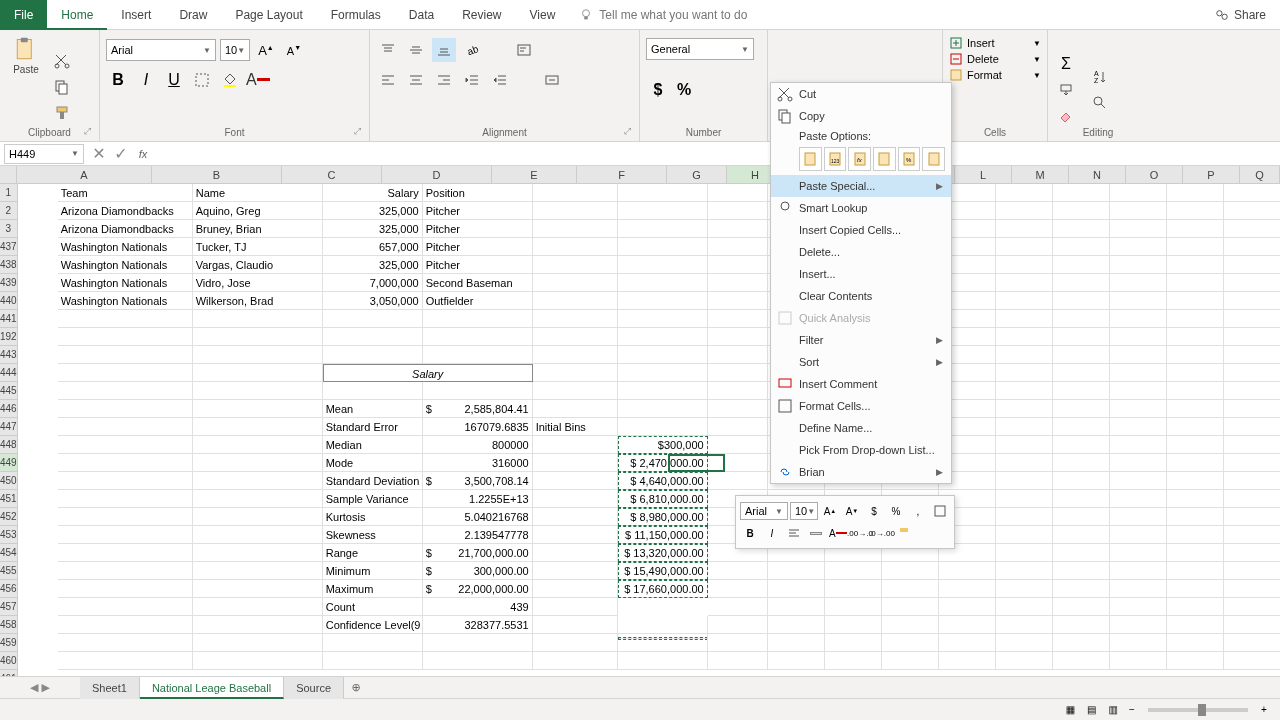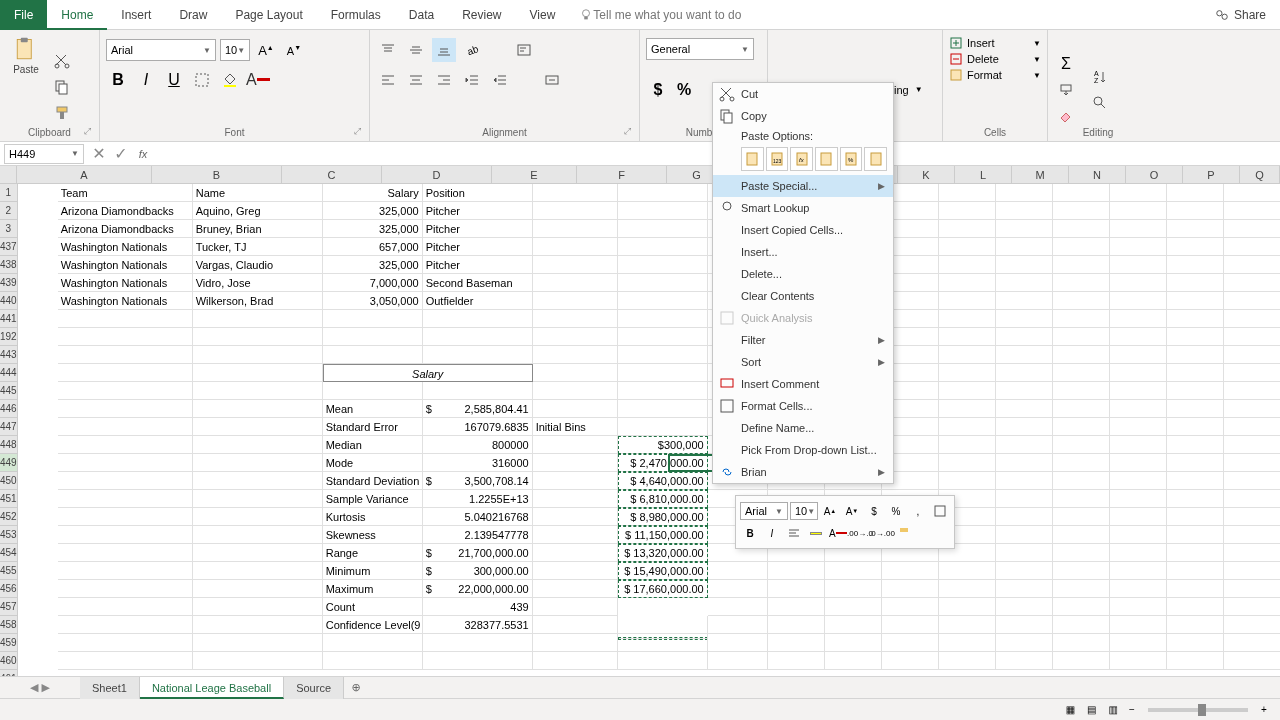--- a/index.html
+++ b/index.html
@@ -3,21 +3,21 @@
 <meta charset="utf-8">
 <style>
 * { margin: 0; padding: 0; box-sizing: border-box; font-family: 'Segoe UI', Arial, sans-serif; }
 body { width: 1280px; height: 720px; overflow: hidden; background: #fff; position: relative; }
 
 
 .ribbon-tabs { height: 30px; background: #fff; display: flex; align-items: center; border-bottom: 1px solid #d4d4d4; font-size: 12px; }
 .ribbon-tab { padding: 0 14px; height: 30px; line-height: 30px; color: #444; cursor: pointer; }
 .ribbon-tab.file { background: #217346; color: #fff; }
 .ribbon-tab.active { background: #fff; color: #217346; border-bottom: 2px solid #217346; }
-.tell-me { display: flex; align-items: center; color: #777; margin-left: 10px; }
+.tell-me { display: flex; align-items: center; gap: 6px; color: #777; margin-left: 10px; }
 .tell-me svg { width: 14px; height: 14px; }
 .share-btn { margin-left: auto; padding: 0 14px; display: flex; align-items: center; gap: 5px; color: #444; }
 
 
 .ribbon { height: 112px; background: #f3f2f1; border-bottom: 1px solid #d4d4d4; display: flex; }
 .ribbon-group { border-right: 1px solid #d4d4d4; display: flex; flex-direction: column; padding: 4px 6px 2px; position: relative; }
 .ribbon-group-label { font-size: 10px; color: #666; text-align: center; padding: 2px 0; position: absolute; bottom: 1px; left: 0; right: 0; }
 .ribbon-group-body { flex: 1; display: flex; gap: 4px; }
 .ribbon-col { display: flex; flex-direction: column; gap: 2px; align-items: center; justify-content: center; }
 .ribbon-btn-lg { width: 40px; display: flex; flex-direction: column; align-items: center; font-size: 10px; color: #444; padding: 2px; }
@@ -53,21 +53,21 @@
 .cell { border-right: 1px solid #e0e0e0; border-bottom: 1px solid #e0e0e0; font-size: 11px; padding: 0 3px; line-height: 18px; overflow: hidden; white-space: nowrap; }
 .cell.r { text-align: right; }
 .cell.merged-hdr { background: #fff; border: 1px solid #888; text-align: center; font-style: italic; }
 .cell.stat-label { }
 .cell.stat-val { text-align: right; }
 .cell.bins { text-align: right; }
 .marching { outline: 1.5px dashed #217346; outline-offset: -1px; }
 .sel-cell { border: 2px solid #217346; position: absolute; pointer-events: none; }
 
 
-.ctx-menu { position: absolute; left: 712px; top: 82px; width: 182px; background: #fcfcfc; border: 1px solid #c6c6c6; box-shadow: 2px 2px 6px rgba(0,0,0,0.2); font-size: 11px; z-index: 100; }
+.ctx-menu { position: absolute; left: 770px; top: 82px; width: 182px; background: #fcfcfc; border: 1px solid #c6c6c6; box-shadow: 2px 2px 6px rgba(0,0,0,0.2); font-size: 11px; z-index: 100; }
 .ctx-item { height: 22px; display: flex; align-items: center; padding: 0 8px 0 28px; position: relative; color: #333; }
 .ctx-item.hover { background: #cde6f7; }
 .ctx-item.disabled { color: #aaa; }
 .ctx-item .icon { position: absolute; left: 6px; width: 16px; height: 16px; }
 .ctx-item .sub { margin-left: auto; font-size: 9px; color: #666; }
 .ctx-label { padding: 3px 8px 3px 28px; font-size: 11px; color: #333; }
 .ctx-paste-row { display: flex; gap: 2px; padding: 2px 6px 4px 28px; }
 .ctx-paste-btn { width: 24px; height: 24px; border: 1px solid #ccc; background: #fff; display: flex; align-items: center; justify-content: center; }
 
 
@@ -1028,24 +1028,24 @@
   <div class="ctx-item">
       <svg class="icon" viewBox="0 0 16 16">
         <circle cx="8" cy="6" r="4" fill="none" stroke="#555"></circle>
       </svg>
       <span>Smart Lookup</span>
     </div>
   <div class="ctx-item">
       <span>Insert Copied Cells...</span>
     </div>
   <div class="ctx-item">
+      <span>Delete...</span>
+    </div>
+  <div class="ctx-item">
       <span>Insert...</span>
-    </div>
-  <div class="ctx-item">
-      <span>Delete...</span>
     </div>
   <div class="ctx-item">
       <span>Clear Contents</span>
     </div>
   <div class="ctx-item disabled">
       <svg class="icon" viewBox="0 0 16 16">
         <rect x="2" y="2" width="12" height="12" fill="none" stroke="#ccc"></rect>
       </svg>
       <span>Quick Analysis</span>
     </div>

